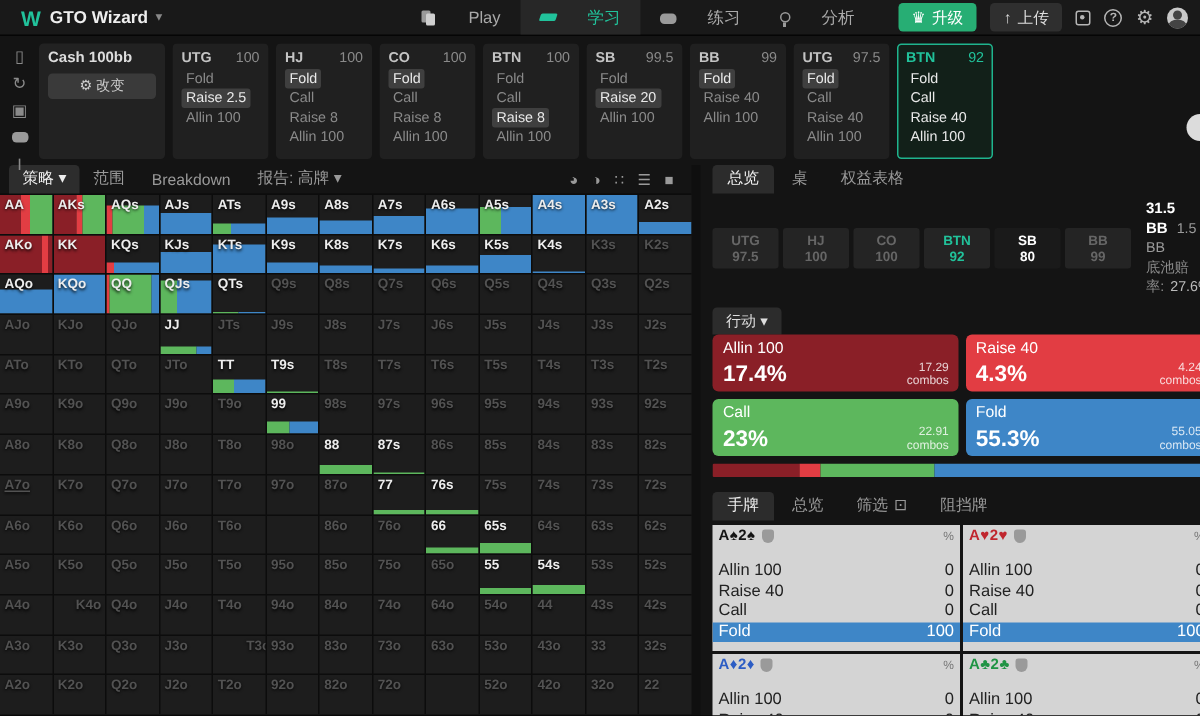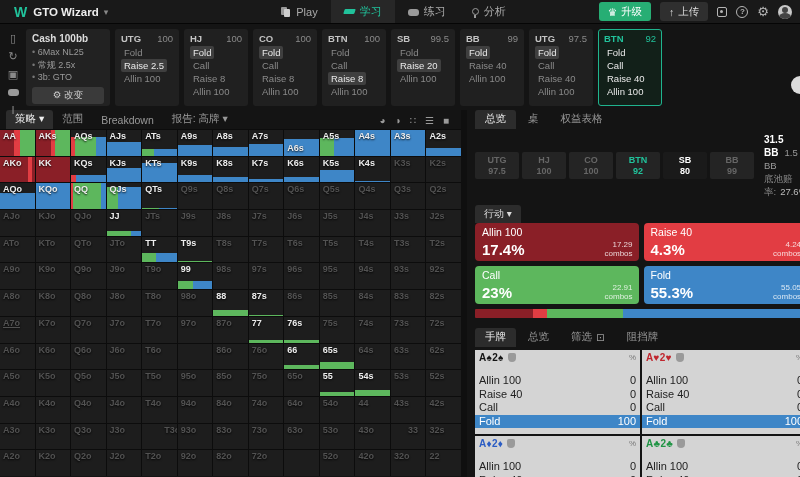--- a/index.html
+++ b/index.html
@@ -5,21 +5,21 @@
   html,body{margin:0;padding:0;background:#000;}
   *{box-sizing:border-box;font-family:"Liberation Sans","DejaVu Sans",sans-serif;}
   #app{width:800px;height:477px;position:relative;overflow:hidden;background:#141414;color:#ddd;}
 
   
   #topbar{height:24px;display:flex;align-items:center;background:#191919;border-bottom:1px solid #050505;padding:0 6px;}
   #logo{color:#21c29b;font-weight:bold;font-size:14px;margin:0 6px 0 8px;}
   #apptitle{font-size:11.5px;font-weight:bold;color:#eee;}
   .caret{color:#888;font-size:9px;margin-left:5px;}
   #nav{display:flex;align-items:center;height:100%;margin-left:160px;}
-  .nav-item{display:flex;align-items:center;gap:5px;height:100%;padding:0 13px;font-size:11px;color:#aaa;cursor:pointer;}
+  .nav-item{display:flex;align-items:center;gap:21px;height:100%;padding:0 13px;font-size:11px;color:#aaa;cursor:pointer;}
   .nav-item.active{background:#272727;color:#21c29b;}
   #tb-right{margin-left:auto;display:flex;align-items:center;gap:9px;padding-right:2px;}
   .tb-btn{display:flex;align-items:center;gap:4px;font-size:10.5px;border-radius:3px;padding:2.5px 9px;color:#fff;}
   .tb-btn.green{background:#27ae74;}
   .tb-btn.dark{background:#2f2f2f;color:#ddd;}
   .tb-ic{color:#b5b5b5;font-size:13px;line-height:1;}
 
   
   .ic{display:inline-block;position:relative;}
   .ic-cards{width:10px;height:10px;}
@@ -159,25 +159,20 @@
   <div id="config-row">
     <div id="side-icons">
         <div class="side-ic"><span class="glyph">▯</span></div>
         <div class="side-ic"><span class="glyph">↻</span></div>
         <div class="side-ic"><span class="glyph">▣</span></div>
         <div class="side-ic"><span class="ic ic-pad"></span></div>
         <div class="side-ic"><span class="glyph">I</span></div>
       </div>
     <div id="settings-card">
       <div id="settings-title">Cash 100bb</div>
-      <div id="sc-items">
-          <div class="sc-item">6Max NL25</div>
-          <div class="sc-item">常规 2.5x</div>
-          <div class="sc-item">3b: GTO</div>
-        </div>
       <button id="change-btn">⚙ <span>改变</span></button>
     </div>
     <div id="cards">
         <div class="pcard">
           <div class="hdr">
             <span>UTG</span>
             <span class="stk">100</span>
           </div>
           <div class="pact">Fold</div>
           <div class="pact sel">Raise 2.5</div>
@@ -320,21 +315,21 @@
               <div class="seg" style="width: 100%; background: rgb(62, 134, 199);"></div>
             </div>
           </div>
           <div class="cell">
             <span class="lbl" style="color: rgb(237, 237, 237);">A7s</span>
             <div class="bar" style="height: 46%;">
               <div class="seg" style="width: 100%; background: rgb(62, 134, 199);"></div>
             </div>
           </div>
           <div class="cell">
-            <span class="lbl" style="color: rgb(237, 237, 237); margin-top: 12px;">A6s</span>
+            <span class="lbl" style="color: rgb(237, 237, 237);">A6s</span>
             <div class="bar" style="height: 64%;">
               <div class="seg" style="width: 100%; background: rgb(62, 134, 199);"></div>
             </div>
           </div>
           <div class="cell">
             <span class="lbl" style="color: rgb(237, 237, 237);">A5s</span>
             <div class="bar" style="height: 70%;">
               <div class="seg" style="width: 40%; background: rgb(93, 183, 93);"></div>
               <div class="seg" style="width: 60%; background: rgb(62, 134, 199);"></div>
             </div>
@@ -799,21 +794,21 @@
           <div class="cell">
             <span class="lbl" style="color: rgb(82, 82, 82);">53s</span>
           </div>
           <div class="cell">
             <span class="lbl" style="color: rgb(82, 82, 82);">52s</span>
           </div>
           <div class="cell">
             <span class="lbl" style="color: rgb(82, 82, 82);">A4o</span>
           </div>
           <div class="cell">
-            <span class="lbl" style="color: rgb(82, 82, 82);">K4o</span>
+            <span class="lbl" style="color: rgb(82, 82, 82); margin-left: 12px;">K4o</span>
           </div>
           <div class="cell">
             <span class="lbl" style="color: rgb(82, 82, 82);">Q4o</span>
           </div>
           <div class="cell">
             <span class="lbl" style="color: rgb(82, 82, 82);">J4o</span>
           </div>
           <div class="cell">
             <span class="lbl" style="color: rgb(82, 82, 82);">T4o</span>
           </div>
@@ -868,21 +863,21 @@
           <div class="cell">
             <span class="lbl" style="color: rgb(82, 82, 82);">63o</span>
           </div>
           <div class="cell">
             <span class="lbl" style="color: rgb(82, 82, 82);">53o</span>
           </div>
           <div class="cell">
             <span class="lbl" style="color: rgb(82, 82, 82);">43o</span>
           </div>
           <div class="cell">
-            <span class="lbl" style="color: rgb(82, 82, 82); margin-left: 14px;">33</span>
+            <span class="lbl" style="color: rgb(82, 82, 82);">33</span>
           </div>
           <div class="cell">
             <span class="lbl" style="color: rgb(82, 82, 82);">32s</span>
           </div>
           <div class="cell">
             <span class="lbl" style="color: rgb(82, 82, 82);">A2o</span>
           </div>
           <div class="cell">
             <span class="lbl" style="color: rgb(82, 82, 82);">K2o</span>
           </div>

